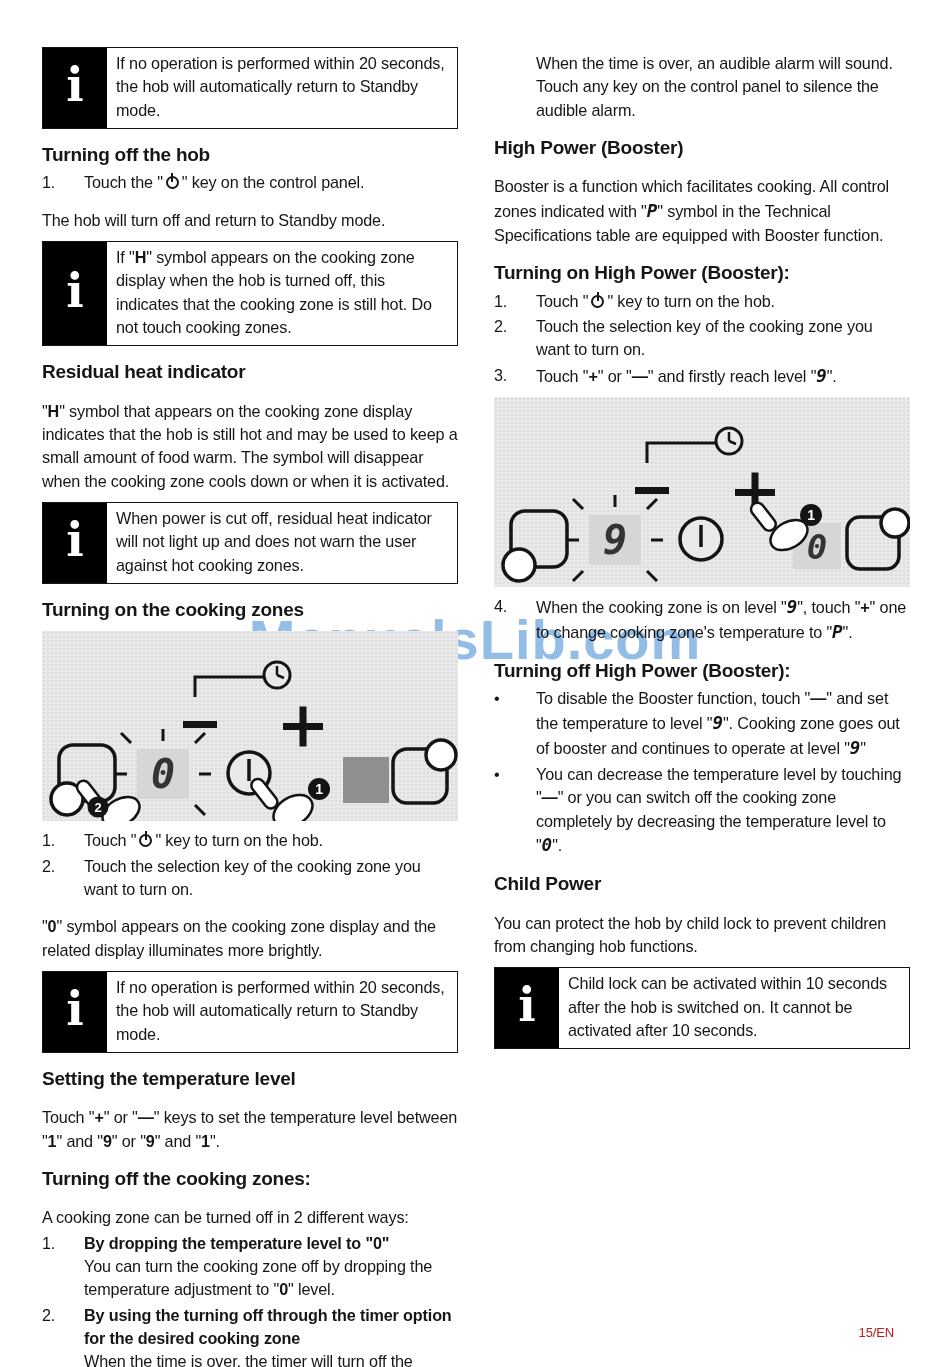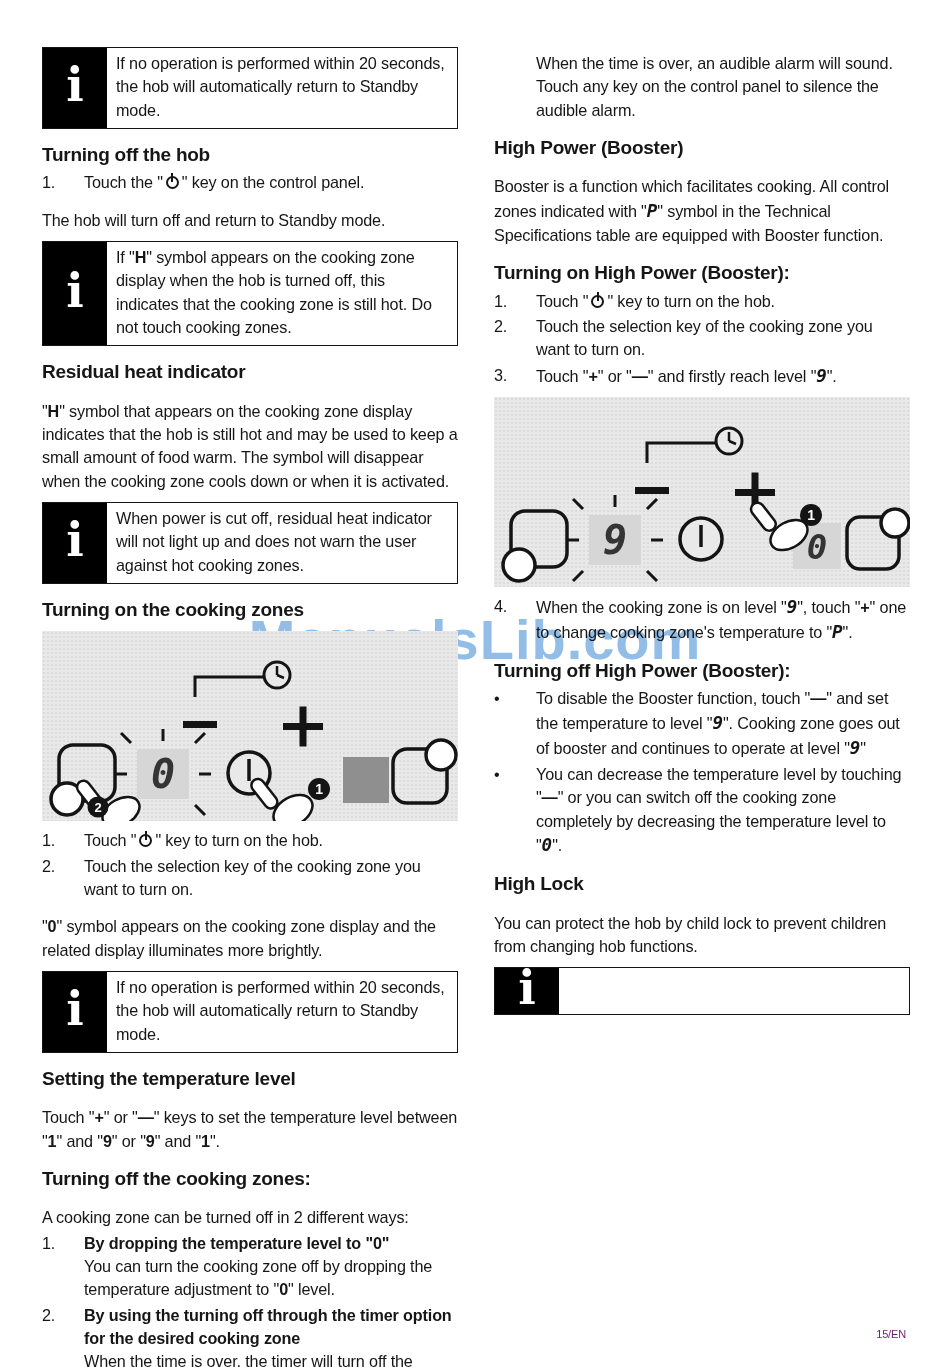--- a/index.html
+++ b/index.html
@@ -35,21 +35,21 @@
   .kp::after{content:"";position:absolute;left:50%;top:-5px;width:2px;height:9px;background:#161616;transform:translateX(-50%);}
   .diagram{position:relative;margin:8px 0;background:#e9e9e9;background-image:radial-gradient(#dbdbdb 1px,transparent 1px);background-size:4px 4px;}
   .diagram svg{display:block;width:100%;height:190px;}
   .digit{font-family:"DejaVu Sans Mono",monospace;font-weight:700;font-style:italic;fill:#343434;}
   .badge-num{font-family:"Liberation Sans",sans-serif;font-weight:700;fill:#fff;}
   .watermark{
     position:absolute;left:0;width:100%;top:600px;
     text-align:center;font-size:56px;font-weight:700;letter-spacing:1px;
     opacity:.62;pointer-events:none;
   }
-  .footer{position:absolute;right:44px;bottom:24px;font-size:11px;color:#701a75;}
+  .footer{position:absolute;right:56px;bottom:24px;font-size:13px;color:#b91c1c;}
 </style>
 </head>
 <body>
 
 <main class="page">
 
   <div class="watermark" style="color: rgb(78, 150, 216);">ManualsLib.com</div>
 
   <div class="col col-left">
 
@@ -259,24 +259,25 @@
     <h3 class="h">Turning off High Power (Booster):</h3>
     <div class="row">
       <span class="num">•</span>
       <span class="txt"><span>To disable the Booster function, touch "</span><span class="b">—</span><span>" and set the temperature to level "</span><span class="seg">9</span><span>". Cooking zone goes out of booster and continues to operate at level "</span><span class="seg">9</span><span>"</span></span>
     </div>
     <div class="row">
       <span class="num">•</span>
       <span class="txt"><span>You can decrease the temperature level by touching "</span><span class="b">—</span><span>" or you can switch off the cooking zone completely by decreasing the temperature level to "</span><span class="seg">0</span><span>".</span></span>
     </div>
 
-    <h3 class="h">High Lock</h3>
+    <h3 class="h">Child Power</h3>
     <p class="p"><span>You can protect the hob by child lock to prevent children from changing hob functions.</span></p>
 
     <div class="infobox">
       <div class="info-icon">
           <span class="info-glyph">i</span>
         </div>
+      <p class="info-text"><span>Child lock can be activated within 10 seconds after the hob is switched on. It cannot be activated after 10 seconds.</span></p>
     </div>
   </div>
 
   <div class="footer">15/EN</div>
 </main>
 
 </body></html>

